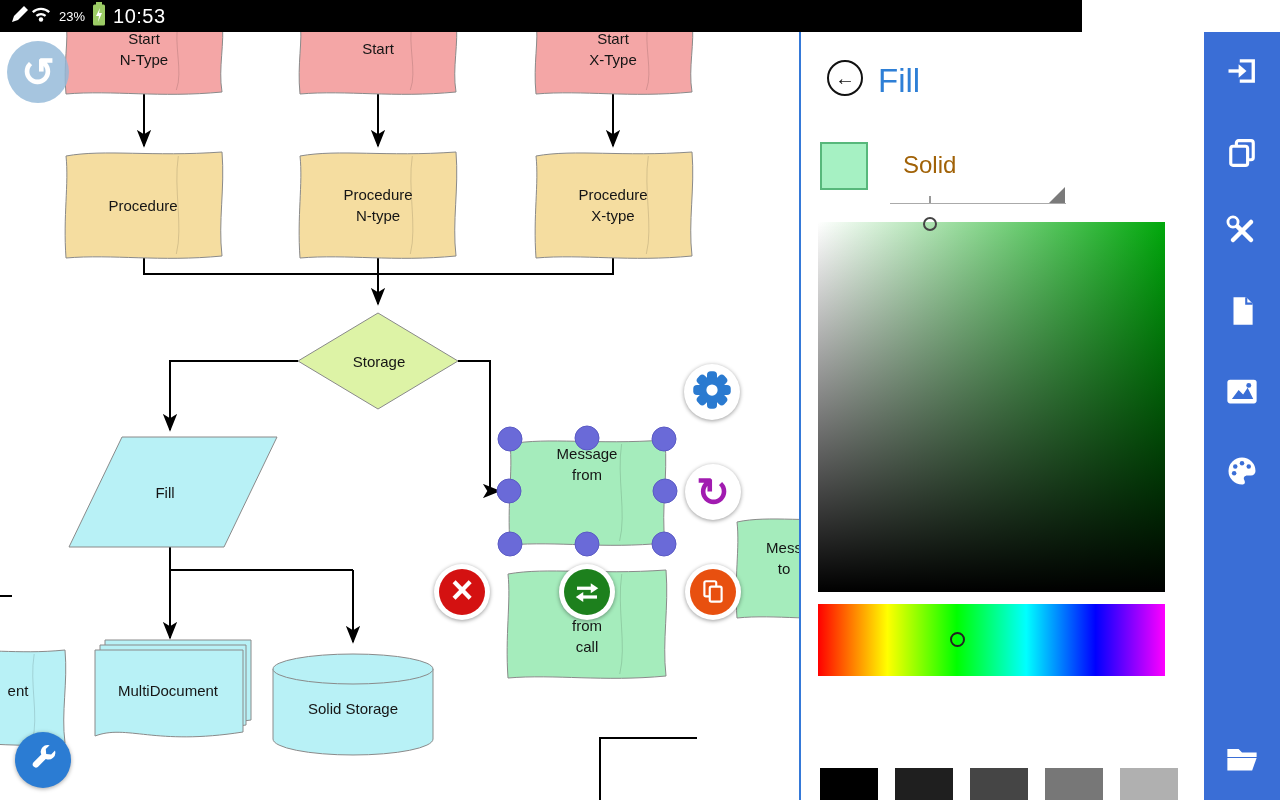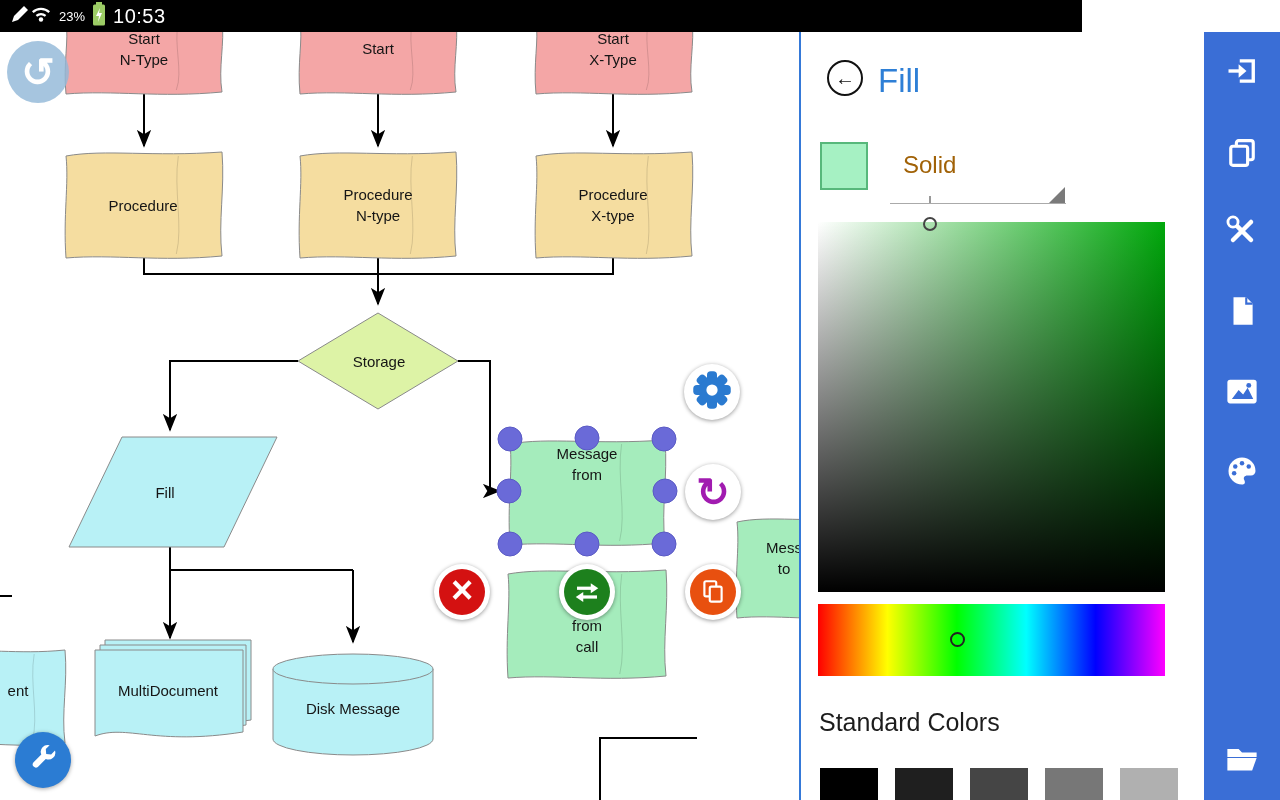--- a/index.html
+++ b/index.html
@@ -162,21 +162,21 @@
 X-type</div>
     <div class="shape-label" style="left:379px;top:329px">Storage</div>
     <div class="shape-label" style="left:165px;top:460px">Fill</div>
     <div class="shape-label" style="left:587px;top:432px">Message
 from</div>
     <div class="shape-label" style="left:587px;top:604px">from
 call</div>
     <div class="shape-label" style="left:784px;top:526px">Mess
 to</div>
     <div class="shape-label" style="left:168px;top:658px">MultiDocument</div>
-    <div class="shape-label" style="left:353px;top:676px">Disk Message</div>
+    <div class="shape-label" style="left:353px;top:676px">Solid Storage</div>
     <div class="shape-label" style="left:18px;top:658px">ent</div>
 
     <div class="handle" style="left:510px;top:407px"></div>
     <div class="handle" style="left:587px;top:406px"></div>
     <div class="handle" style="left:664px;top:407px"></div>
     <div class="handle" style="left:509px;top:459px"></div>
     <div class="handle" style="left:665px;top:459px"></div>
     <div class="handle" style="left:510px;top:512px"></div>
     <div class="handle" style="left:587px;top:512px"></div>
     <div class="handle" style="left:664px;top:512px"></div>
@@ -245,21 +245,20 @@
     <div id="dd-line"></div>
     <div id="dd-tick"></div>
     <div id="dd-triangle"></div>
 
     <div id="grad"></div>
     <div id="grad-marker"></div>
 
     <div id="hue"></div>
     <div id="hue-marker"></div>
 
-    <div id="std-heading">Standard Colors</div>
     <div id="std-row">
       <div class="sq" style="background: rgb(0, 0, 0);"></div>
       <div class="sq" style="background: rgb(31, 31, 31);"></div>
       <div class="sq" style="background: rgb(69, 69, 69);"></div>
       <div class="sq" style="background: rgb(119, 119, 119);"></div>
       <div class="sq" style="background: rgb(176, 176, 176);"></div>
     </div>
   </div>
 
   <div id="side-toolbar">

